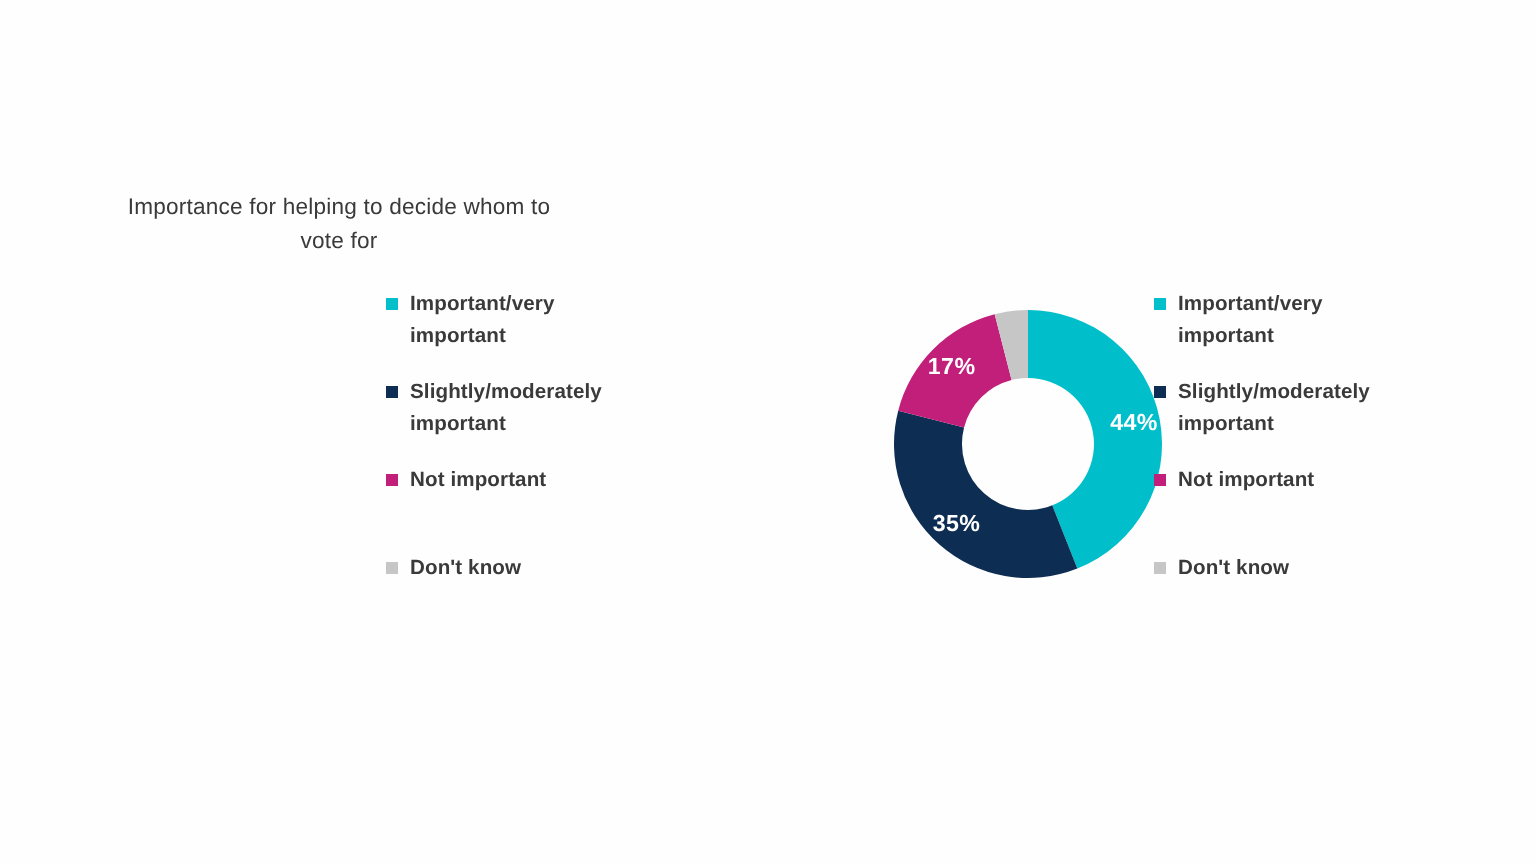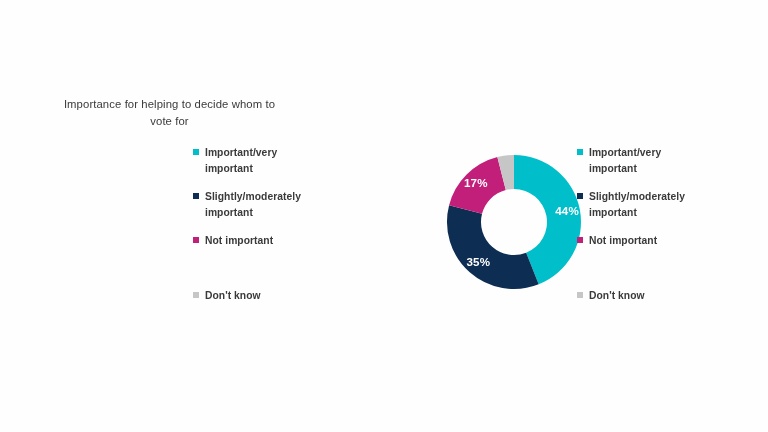--- a/index.html
+++ b/index.html
@@ -79,21 +79,21 @@
     height: 6px;
   }
   .legend-label {
     display: block;
     font-size: 10.3px;
     line-height: 15.5px;
     color: #3A3A3A;
     letter-spacing: 0.05px;
     font-weight: bold;
   }
-  .legend-item.spaced { margin-bottom: 39px; }
+  .legend-item.spaced { margin-bottom: 28px; }
 </style>
 </head>
 <body>
 
 <div class="panel" id="panel-left">
   <div class="chart-title">Importance for helping to decide whom to vote for</div>
   <div class="legend">
     <div class="legend-item">
       <span class="legend-swatch" style="background:#00BFCB"></span>
       <span class="legend-label">Important/very important</span>

